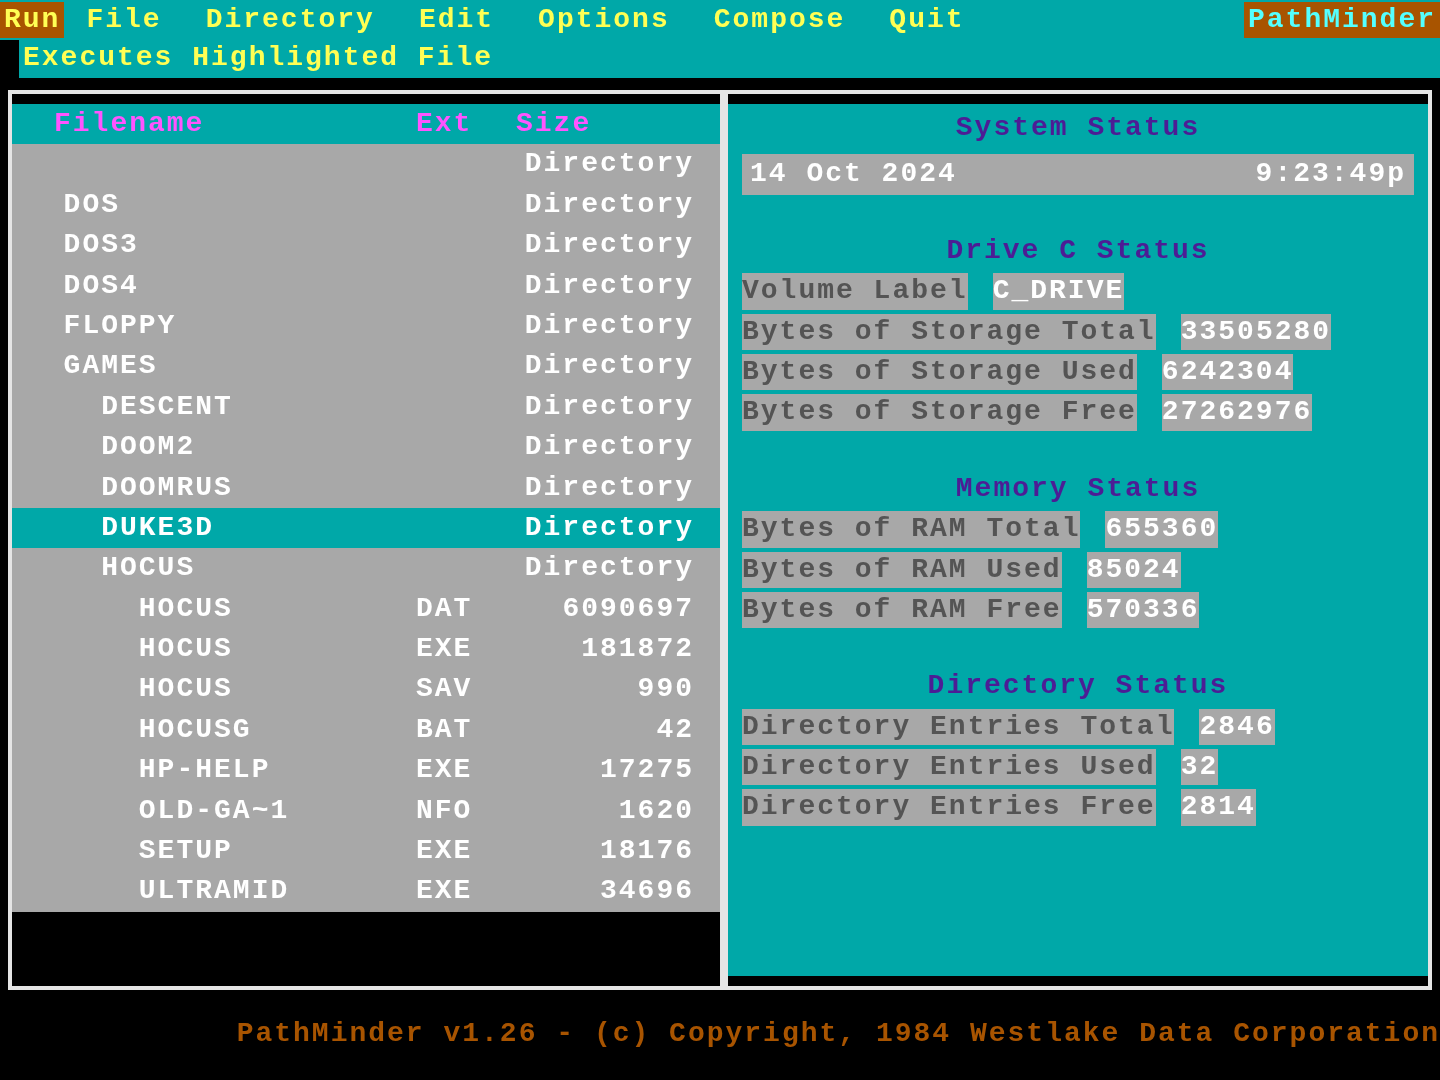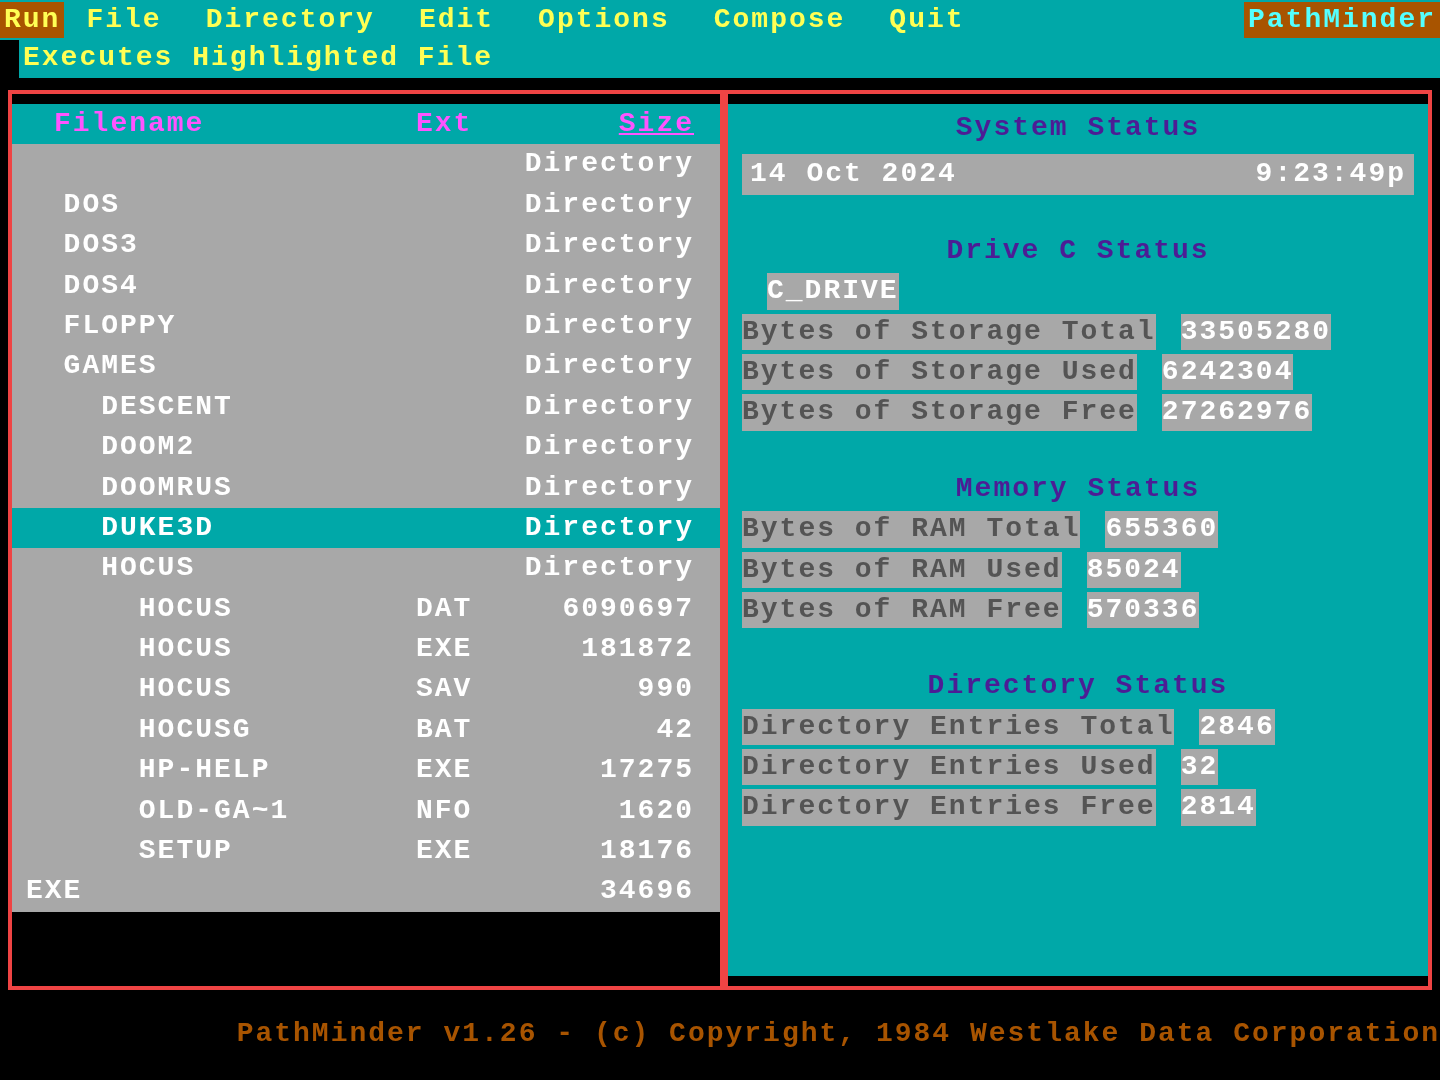--- a/index.html
+++ b/index.html
@@ -46,37 +46,37 @@
     margin-left: 19px;
   }
   .workspace {
     background: #000;
     padding: 12px 8px 8px 8px;
     display: flex;
     gap: 0;
     height: 920px;
   }
   .panel {
-    border: 4px solid #ef4444;
+    border: 4px solid #e5e5e5;
     background: #000;
     padding: 10px 0 10px 0;
   }
   .panel-left { width: 716px; }
   .panel-right { flex: 1; margin-left: 0; }
   
   .col-header {
     background: #00a8a8;
     color: #ff54ff;
     display: flex;
     padding: 2px 14px;
     letter-spacing: 2px;
   }
   .col-fn { width: 390px; padding-left: 28px; }
   .col-ext { width: 100px; }
-  .col-size { flex:1; text-align: right; padding-right: 12px; text-decoration: underline;}
+  .col-size { flex:1; text-align: left; padding-right: 12px;}
   .row {
     background: #a8a8a8;
     color: #fff;
     display: flex;
     padding: 2px 14px;
     letter-spacing: 2px;
     cursor: pointer;
   }
   .row.sel { background: #00a8a8; }
   .r-fn { width: 390px; white-space: pre; }
@@ -217,39 +217,41 @@
           <span class="r-fn">      OLD-GA~1</span>
           <span class="r-ext">NFO</span>
           <span class="r-size">1620</span>
         </div>
         <div class="row">
           <span class="r-fn">      SETUP</span>
           <span class="r-ext">EXE</span>
           <span class="r-size">18176</span>
         </div>
         <div class="row">
+          <span class="r-fn">      ULTRAMID</span>
           <span class="r-ext">EXE</span>
           <span class="r-size">34696</span>
         </div>
       </div>
   </div>
 
   <div class="panel panel-right">
     <div class="status">
       <div class="st-title">System Status</div>
       <div class="spacer-sm"></div>
       <div class="st-datetime">
         <span class="st-date">14 Oct 2024</span>
         <span class="st-time">9:23:49p</span>
       </div>
       <div class="spacer"></div>
 
       <div class="st-title">Drive C Status</div>
       <div id="drive-rows">
           <div class="st-line st-grey">
+            <span class="st-lab">Volume Label</span>
             <span class="st-val">C_DRIVE</span>
           </div>
           <div class="st-line st-grey">
             <span class="st-lab">Bytes of Storage Total</span>
             <span class="st-val">33505280</span>
           </div>
           <div class="st-line st-grey">
             <span class="st-lab">Bytes of Storage Used</span>
             <span class="st-val">6242304</span>
           </div>

